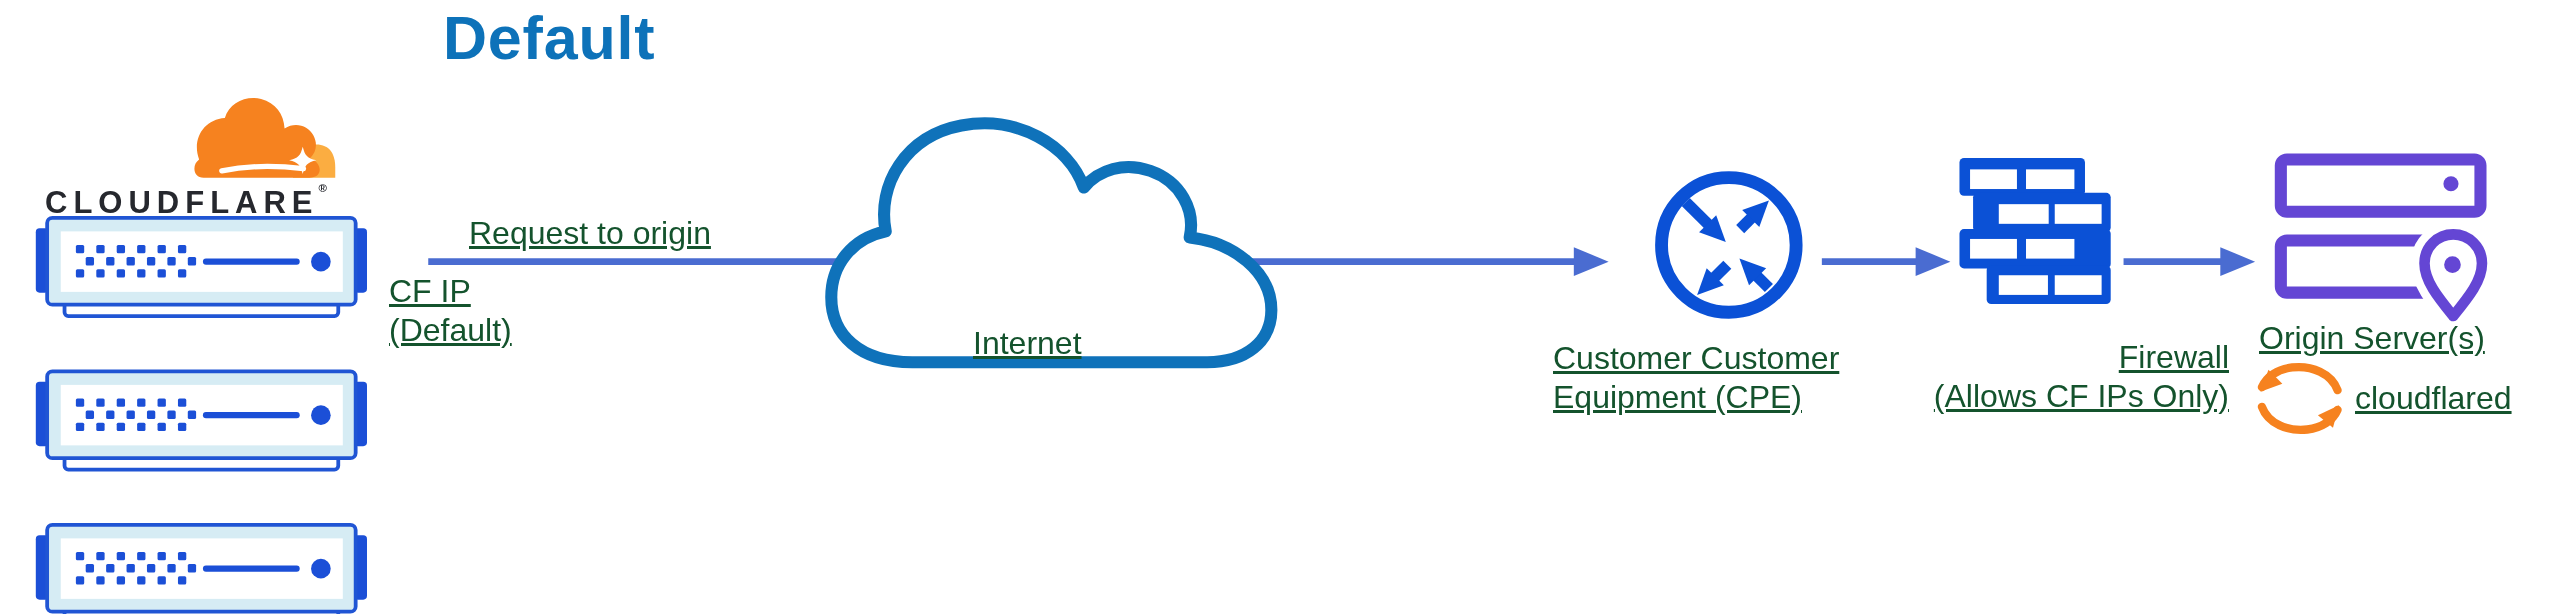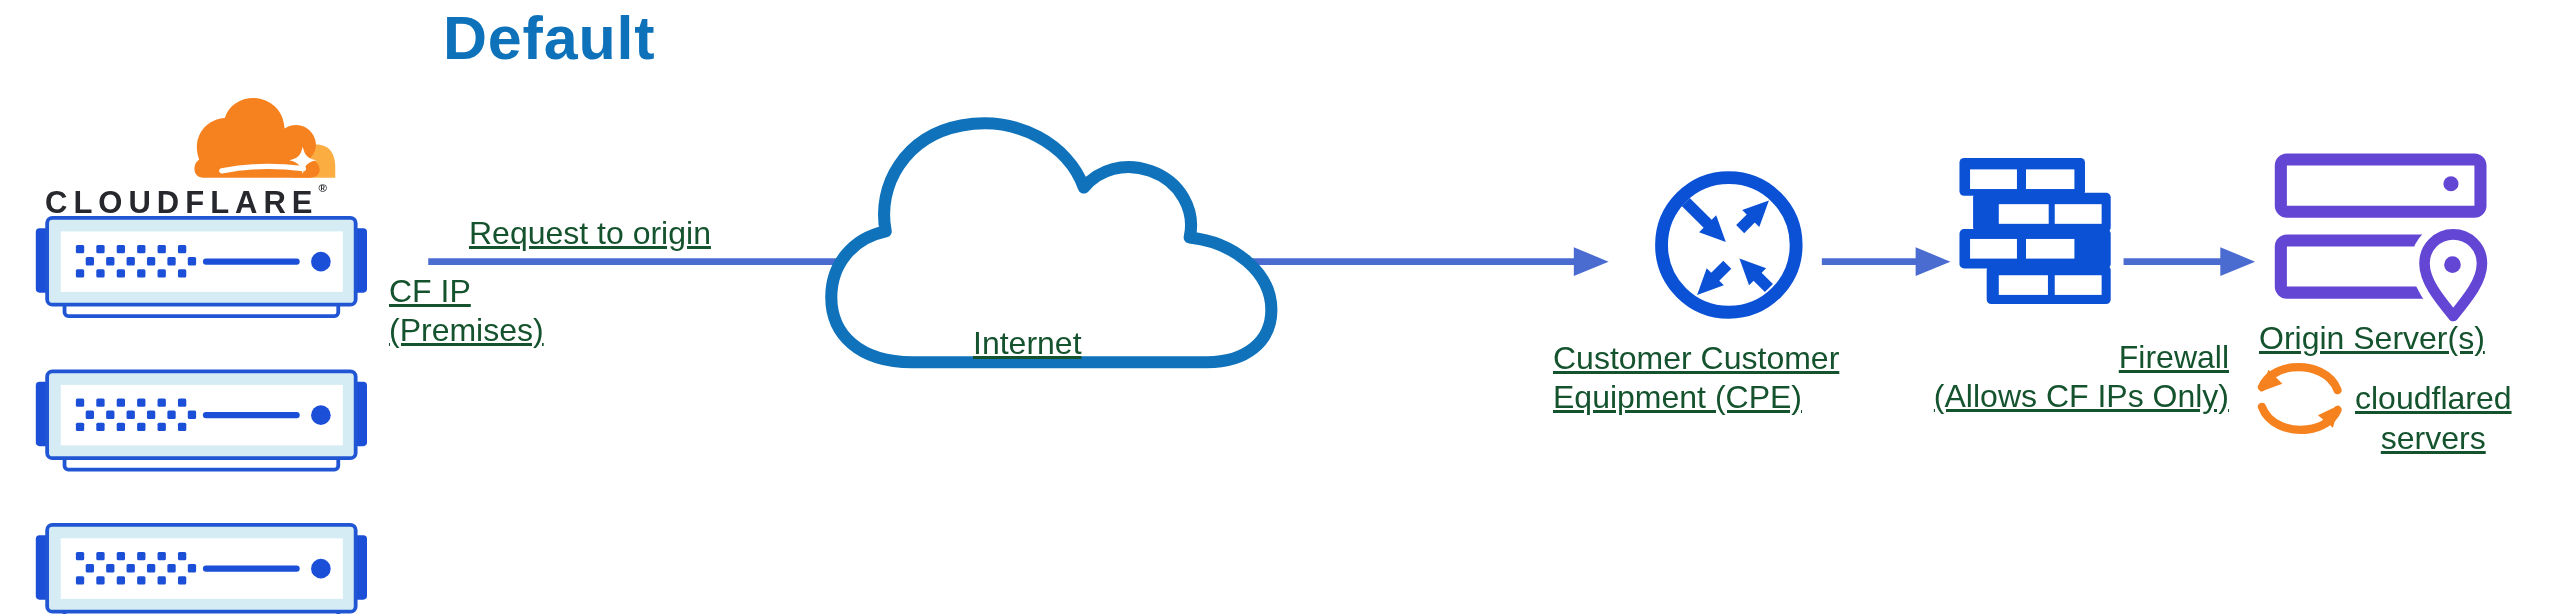--- a/index.html
+++ b/index.html
@@ -193,36 +193,35 @@
   </svg>
 
   <div class="title">Default</div>
 
   <div class="wordmark"><span>CLOUDFLARE</span><sup>®</sup></div>
 
   <div class="txt lbl-request">Request to origin</div>
 
   <div class="txt lbl-cfip">
     <span>CF IP</span>
-    <span class="line2">(Premises)</span>
+    <span class="line2">(Default)</span>
   </div>
 
   <div class="txt lbl-internet">Internet</div>
 
   <div class="txt lbl-cpe">
     <span>Customer Customer</span>
     <span class="line2">Equipment (CPE)</span>
   </div>
 
   <div class="txt lbl-firewall">
     <span>Firewall</span>
     <span class="line2">(Allows CF IPs Only)</span>
   </div>
 
   <div class="txt lbl-origin">Origin Server(s)</div>
 
   <div class="txt lbl-cloudflared">
     <span>cloudflared</span>
-    <span class="line2">servers</span>
   </div>
 
 </div>
 
 
 </body></html>

